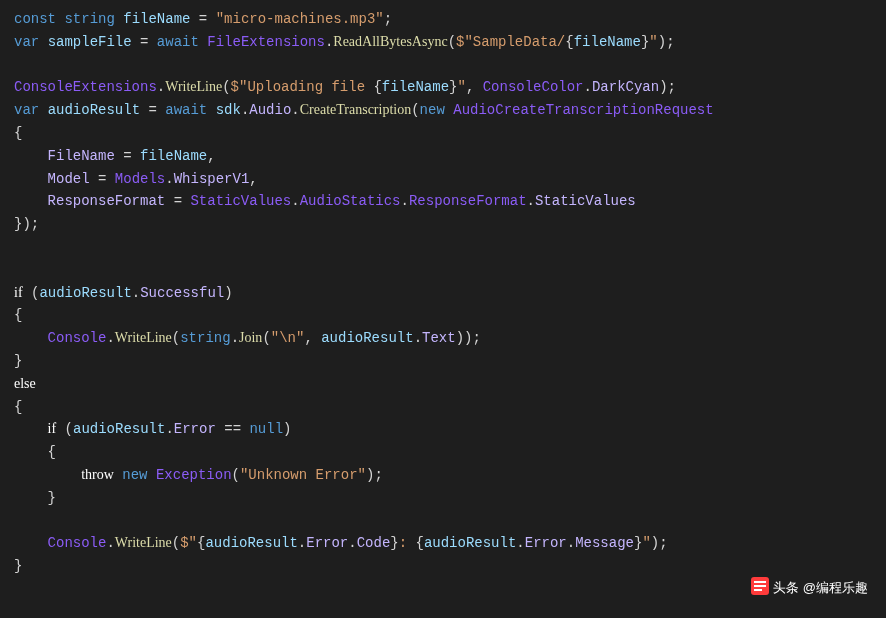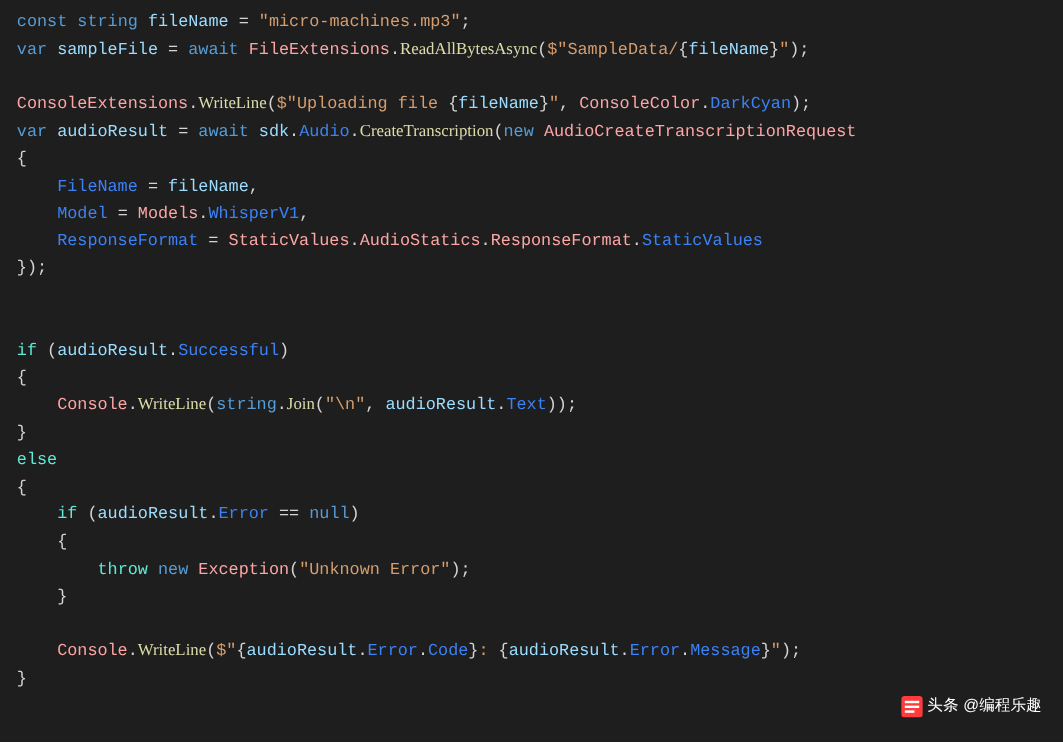--- a/index.html
+++ b/index.html
@@ -10,36 +10,36 @@
       line-height: 22.8px;
       color: #d4d4d4;
       padding: 8px 14px;
       width: 886px;
       height: 618px;
       overflow: hidden;
       position: relative;
     }
     .code-line { white-space: pre; }
     .kw-blue { color: #569cd6; }
-    .kw-purple { color: #5eead4; }
-    .type { color: #fca5a5; }
+    .kw-purple { color: #ffffff; font-family: Liberation Serif, serif; }
+    .type { color: #8b5cf6; }
     .method { color: #dcdcaa; font-family: Liberation Serif, serif; }
     .string { color: #d69d6d; }
     .punct { color: #d4d4d4; }
     .lightblue { color: #9cdcfe; }
-    .white { color: #3b82f6; }
+    .white { color: #c4b5fd; }
     .watermark {
       position: absolute;
       bottom: 18px;
       right: 18px;
       color: #ffffff;
       font-family: sans-serif;
       font-size: 13px;
       display: flex;
-      align-items: center;
+      align-items: flex-start;
       gap: 4px;
     }
     .watermark-icon {
       display: inline-flex;
       align-items: center;
     }
   </style>
 </head>
 <body>
 

